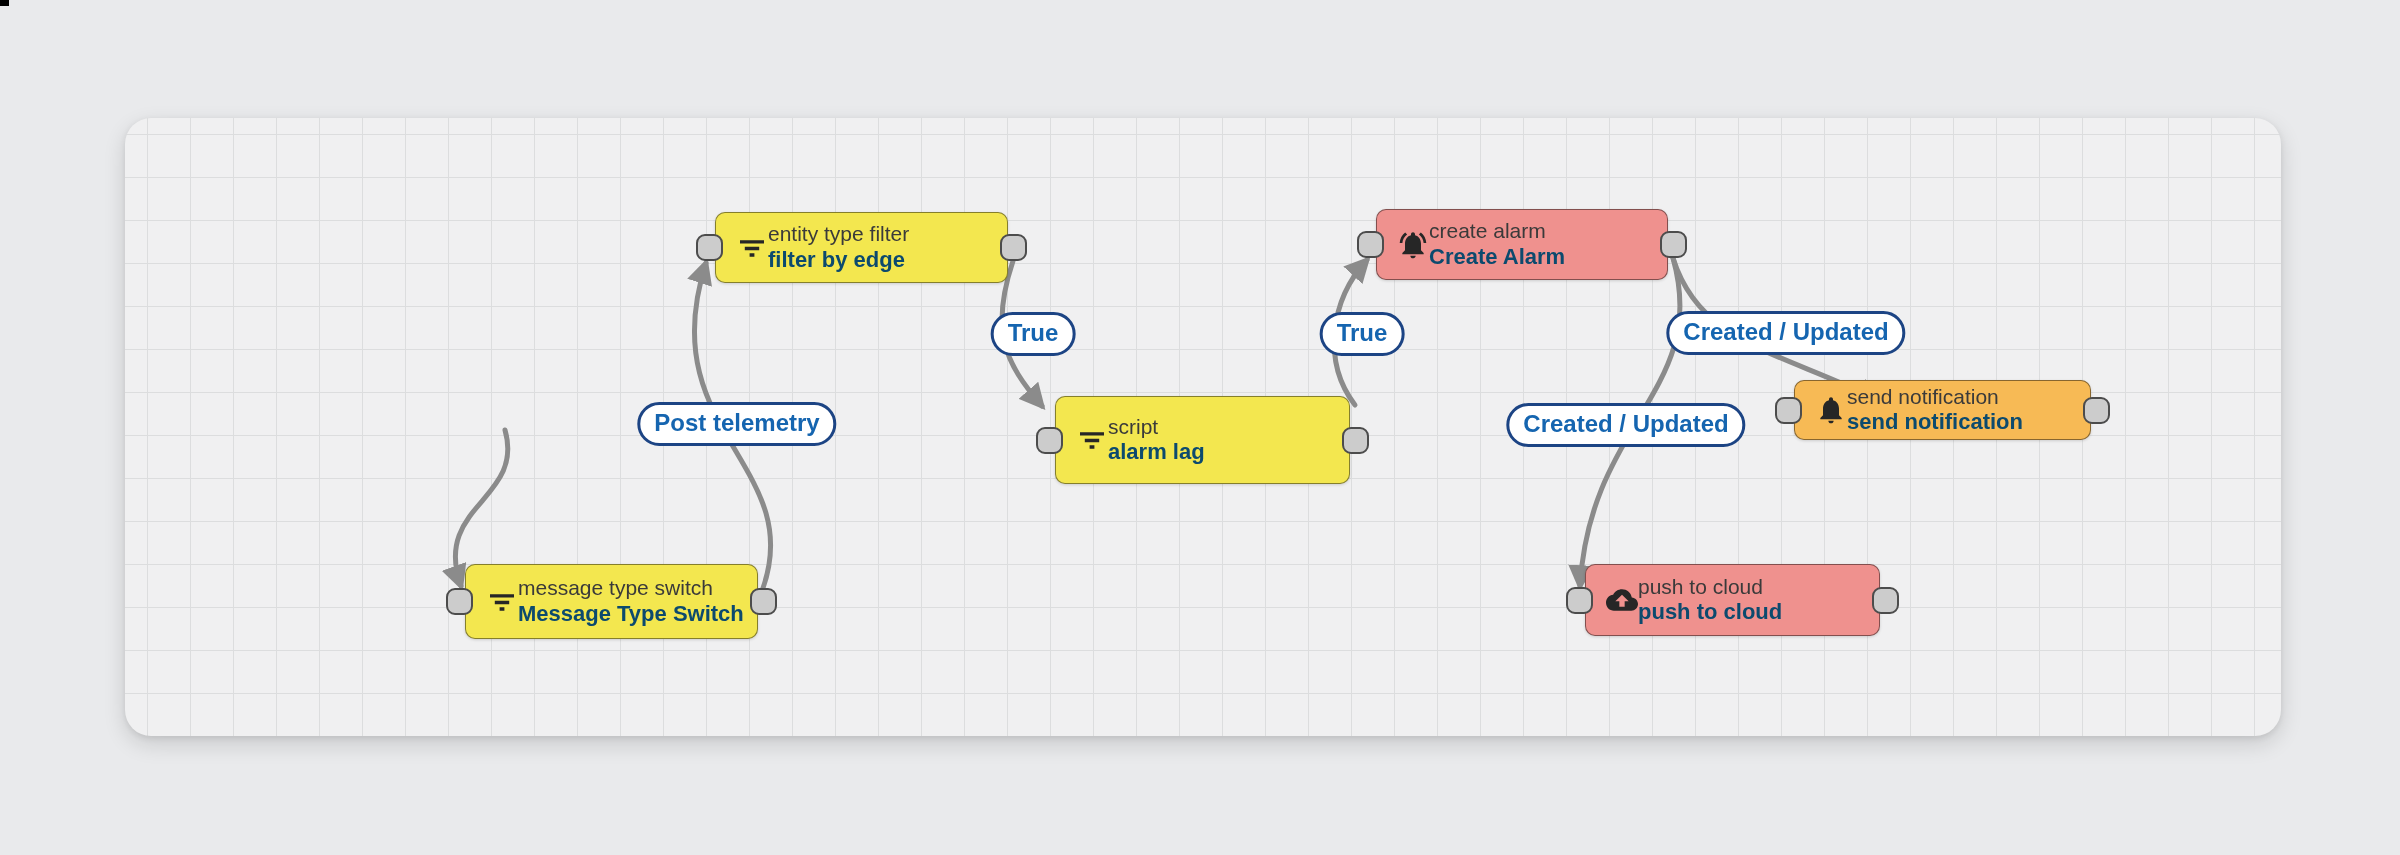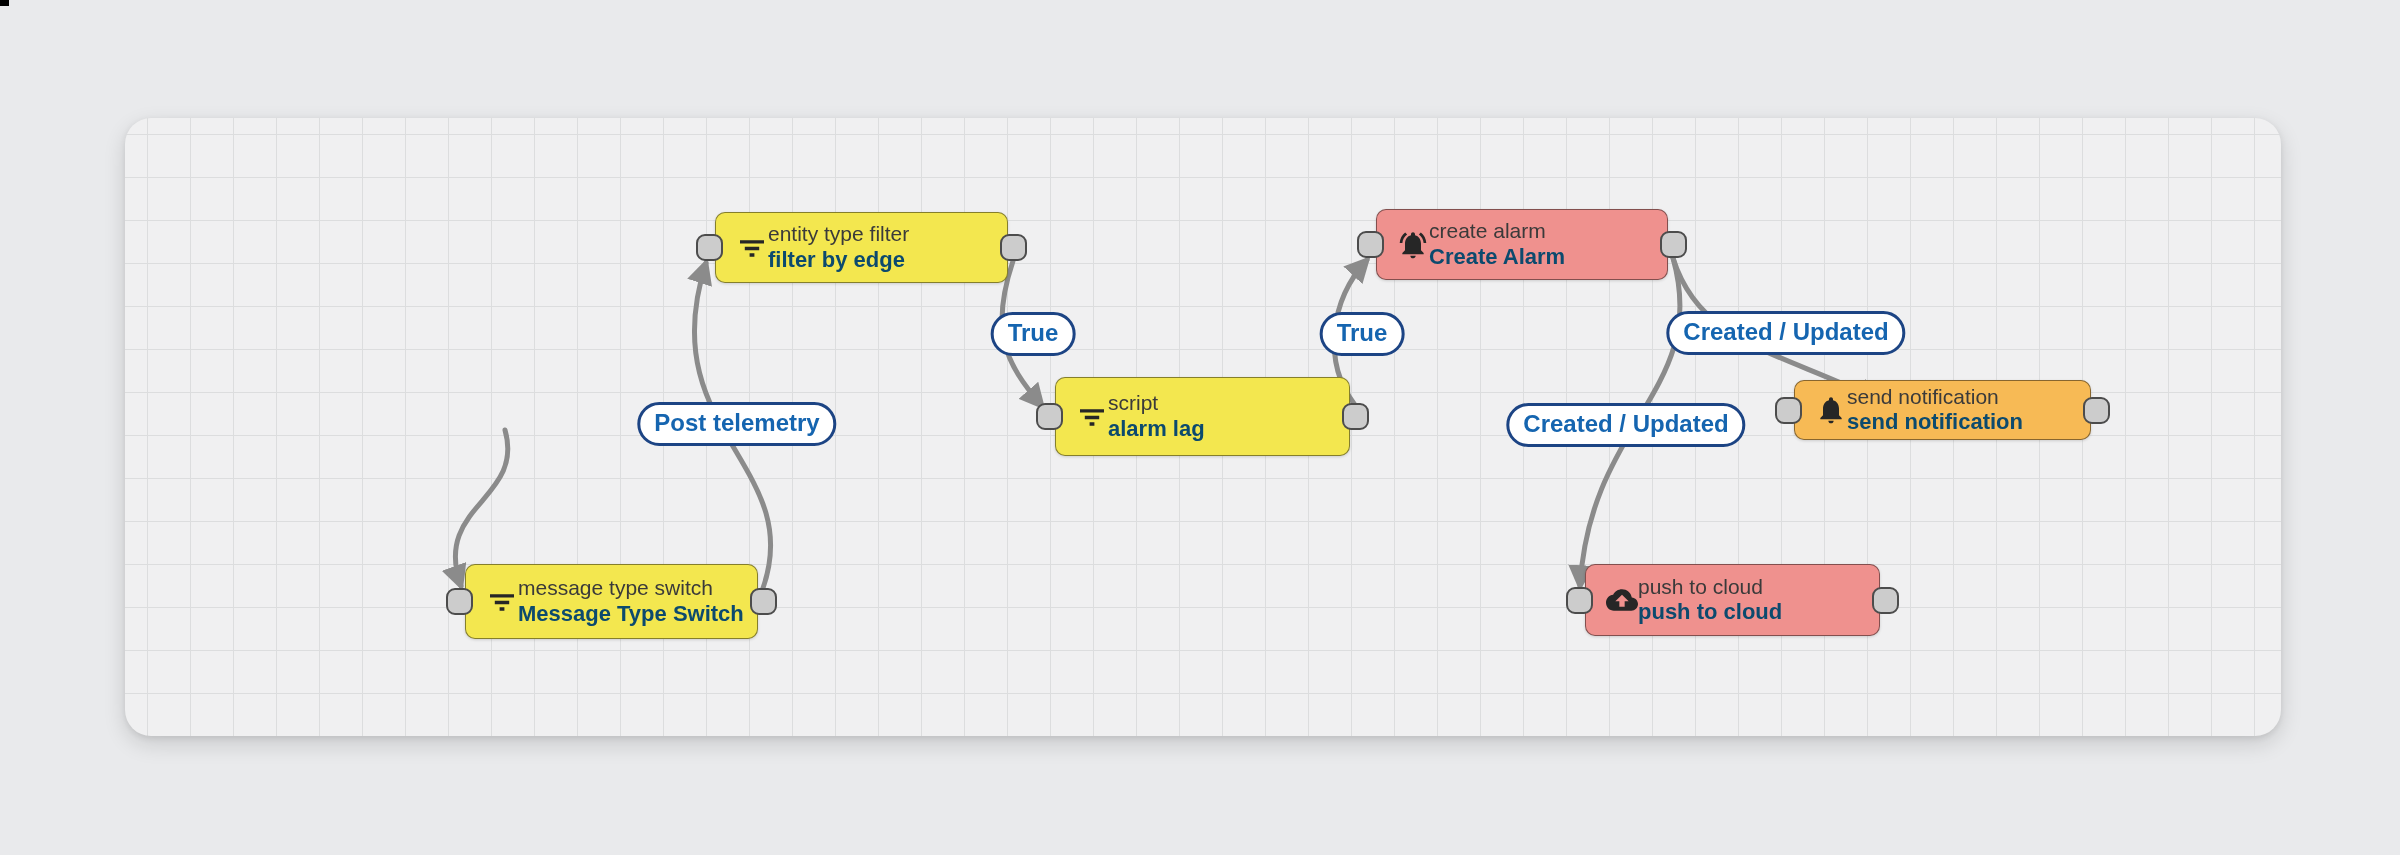--- a/index.html
+++ b/index.html
@@ -94,21 +94,21 @@
           <path fill="#262626" d="M3 6.2h18v2.5H3zM6.6 11.1h10.8v2.5H6.6zM10.2 16h3.6v2.5h-3.6z"></path>
         </svg>
       </span>
       <div class="txt">
         <div class="t1">entity type filter</div>
         <div class="t2">filter by edge</div>
       </div>
       <div class="connector left" style="background: rgb(204, 204, 204); border: 2.5px solid rgb(76, 76, 76);"></div>
       <div class="connector right" style="background: rgb(204, 204, 204); border: 2.5px solid rgb(76, 76, 76);"></div>
     </div>
-    <div class="node" style="left: 1055px; top: 377px; width: 295px; height: 79px; background: rgb(243, 231, 79);">
+    <div class="node" style="left: 1055px; top: 396px; width: 295px; height: 88px; background: rgb(243, 231, 79);">
       <span class="icon">
         <svg viewBox="0 0 24 24">
           <path fill="#262626" d="M3 6.2h18v2.5H3zM6.6 11.1h10.8v2.5H6.6zM10.2 16h3.6v2.5h-3.6z"></path>
         </svg>
       </span>
       <div class="txt">
         <div class="t1">script</div>
         <div class="t2">alarm lag</div>
       </div>
       <div class="connector left" style="background: rgb(204, 204, 204); border: 2.5px solid rgb(76, 76, 76);"></div>

